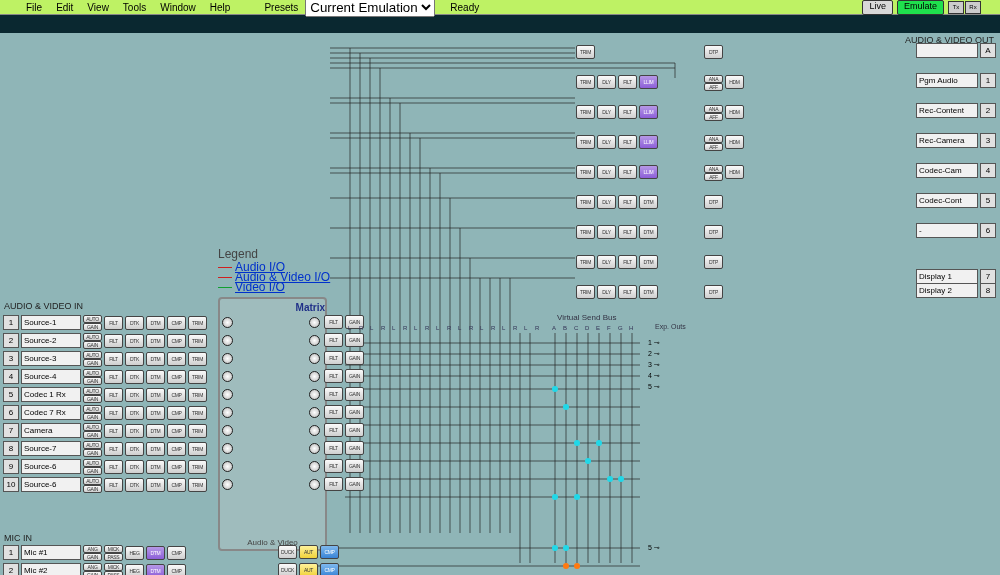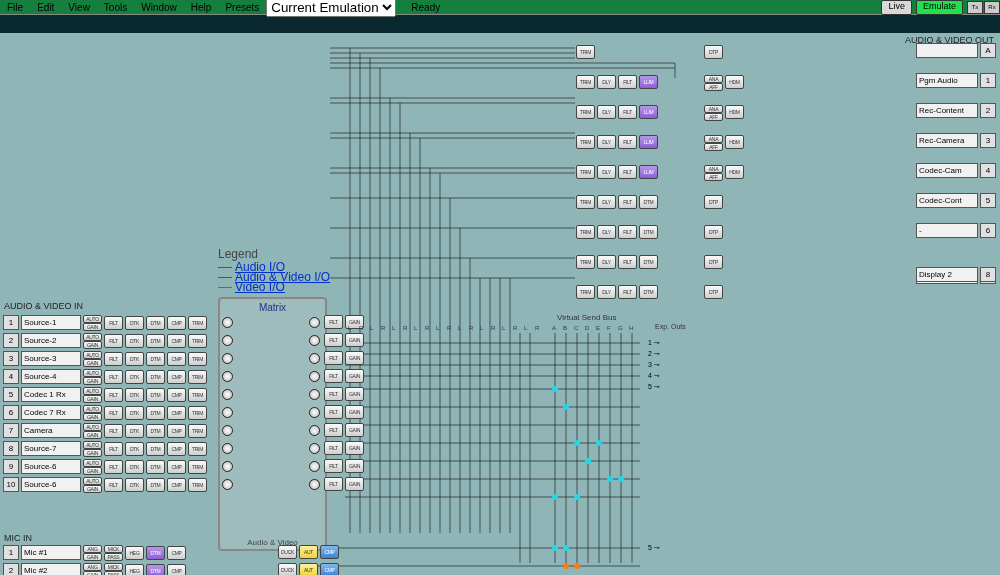--- a/index.html
+++ b/index.html
@@ -1,18 +1,18 @@
 <!DOCTYPE html>
 <html><head>
 <meta charset="utf-8">
 <style>
 html,body{margin:0;padding:0;width:1000px;height:575px;background:#8fb5b7;font-family:Arial,Helvetica,sans-serif;font-size:9px;color:#000;overflow:hidden;}
-.menubar{height:14px;background:#15803d;border-bottom:1px solid #888;display:flex;align-items:center;padding:0 0;}
+.menubar{height:14px;background:#bef264;border-bottom:1px solid #888;display:flex;align-items:center;padding:0 19px;}
 .menubar span{padding:0 7px;font-size:10px;cursor:default;}
-.presets-lbl{margin-left:0;font-size:10px;padding:0 4px;}
+.presets-lbl{margin-left:20px;font-size:10px;padding:0 4px;}
 .status{margin-left:8px;font-size:10px;}
 .toolbar-right{margin-left:auto;display:flex;align-items:center;gap:4px;}
 .btn{font-size:9px;padding:0 6px;height:13px;line-height:11px;border:1px solid #333;background:#d8d8d8;border-radius:2px;}
 .btn.green{background:#1fe04d;}
 .tiny-btns{display:flex;gap:1px;}
 .tiny-btns div{width:14px;height:11px;background:#ccc;border:1px solid #333;font-size:6px;text-align:center;line-height:11px;}
 .darkbar{height:18px;background:#0a2830;}
 .canvas{position:relative;width:1000px;height:543px;}
 
 .sec-title{position:absolute;font-size:9px;color:#222;}
@@ -23,21 +23,21 @@
 .mod{width:17px;height:12px;border:1px solid #444;border-radius:2px;font-size:5px;text-align:center;line-height:12px;background:linear-gradient(#fafafa,#cfcfcf);color:#333;letter-spacing:-0.3px;overflow:hidden;}
 .dbl{display:flex;flex-direction:column;gap:0;width:19px;}
 .dbl .mod{height:6px;line-height:6px;}
 .mod.purple{background:linear-gradient(#b698e6,#8d5fd8);color:#fff;}
 .mod.yellow{background:linear-gradient(#fff29a,#f0d23a);}
 .mod.blue{background:linear-gradient(#7fb9ee,#3a84d6);color:#fff;}
 
 .outrow{position:absolute;right:4px;height:15px;display:flex;align-items:center;gap:2px;}
 
 .matrix{position:absolute;left:218px;top:264px;width:105px;height:250px;border:2px solid #888;border-radius:4px;background:#9fbcbd;}
-.matrix .title{text-align:center;color:#203088;font-weight:normal;font-size:10px;margin-top:3px;}
+.matrix .title{text-align:right;color:#203088;font-weight:bold;font-size:10px;margin-top:3px;}
 .matrix .footer{position:absolute;bottom:2px;width:100%;text-align:center;font-size:8px;color:#444;}
 .mport{position:absolute;width:9px;height:9px;border:1px solid #222;border-radius:50%;background:radial-gradient(#fff,#b8b8b8);}
 
 .legend{position:absolute;left:218px;top:214px;font-size:12px;}
 .legend .t{color:#444;margin-bottom:1px;}
 .legend .it{color:#0030cc;text-decoration:underline;display:flex;align-items:center;gap:3px;line-height:10px;}
 .legend .sw{width:14px;height:0;border-top:1px solid;}
 .gridlabels{position:absolute;left:344px;top:292px;width:470px;height:10px;}
 .gridlabels span{position:absolute;font-size:6px;color:#335;}
 .virtsend{position:absolute;left:557px;top:280px;font-size:8px;color:#334;}
@@ -494,21 +494,21 @@
   </div>
       <div style="position:absolute;top:252px;left:576px;display:flex;gap:2px">
         <div class="mod ">TRIM</div>
         <div class="mod ">DLY</div>
         <div class="mod ">FILT</div>
         <div class="mod ">DTM</div>
       </div>
       <div style="position:absolute;top:252px;left:704px;display:flex;gap:2px">
         <div class="mod ">DTP</div>
       </div>
-      <div class="outrow" style="top:234px">
+      <div class="outrow" style="top:250px">
     <div class="namebox" style="width:58px">Display 2</div>
     <div class="numbox">8</div>
   </div>
     </div>
 
 <div id="mports">
       <div class="mport" style="left:222px;top:284px"></div>
       <div class="mport" style="left:309px;top:284px"></div>
       <div class="mport" style="left:222px;top:302px"></div>
       <div class="mport" style="left:309px;top:302px"></div>

